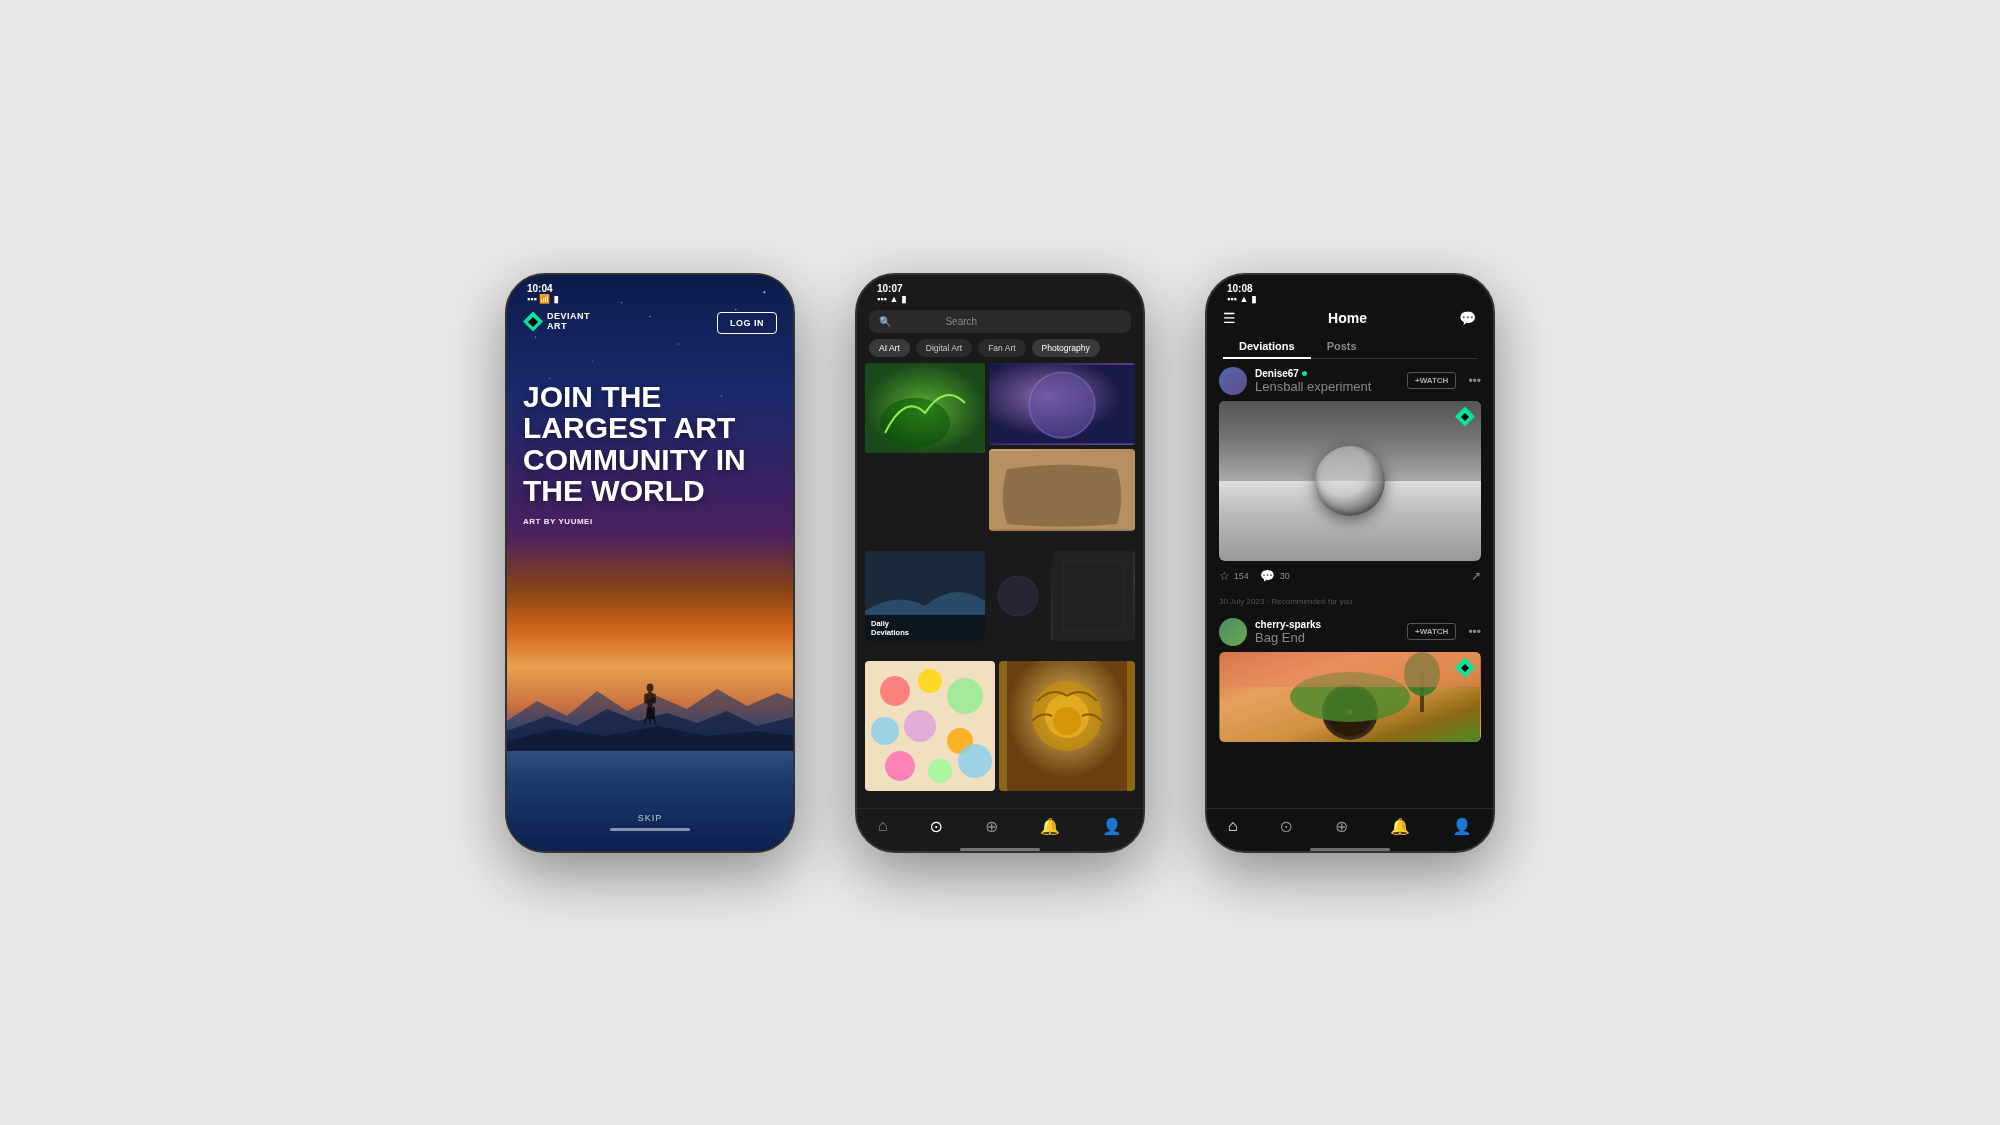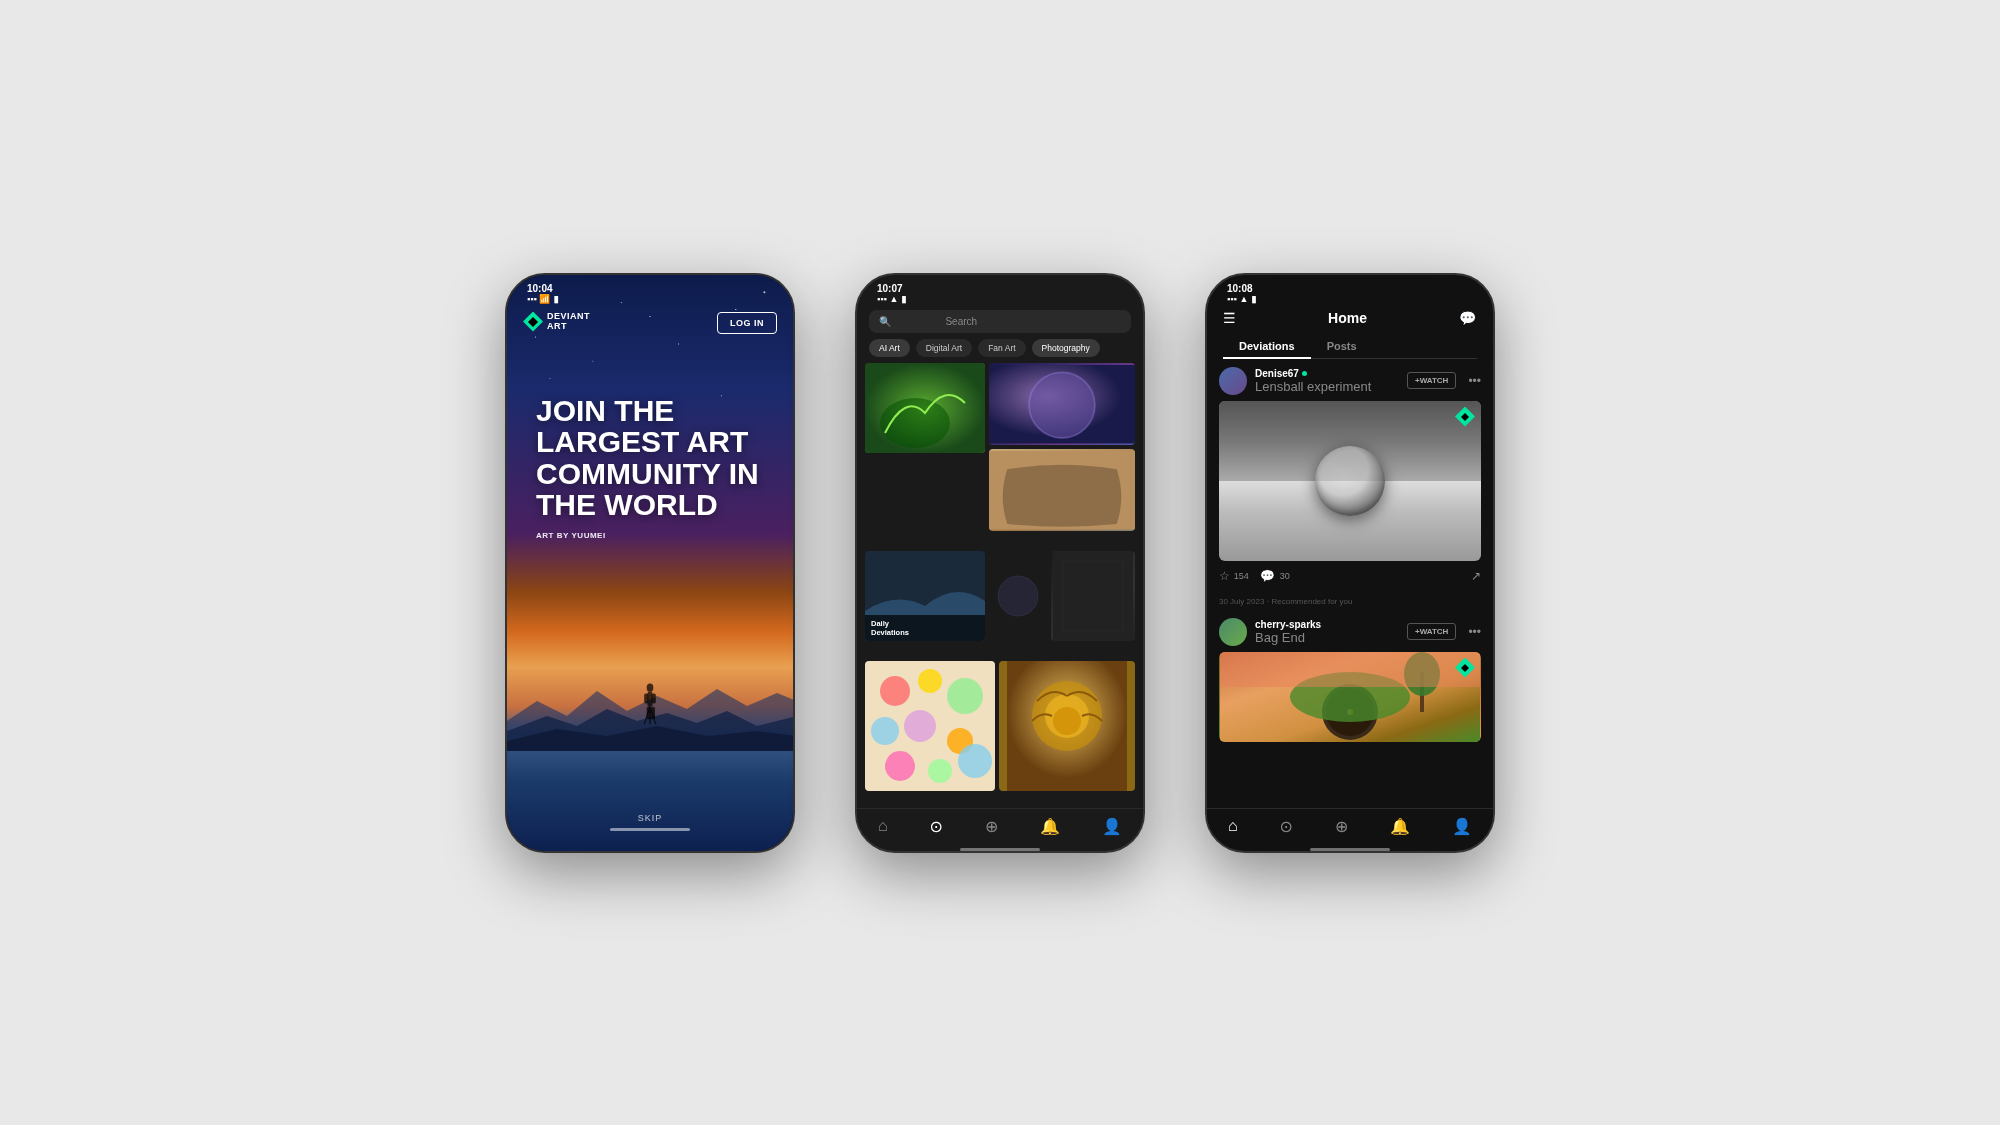--- a/index.html
+++ b/index.html
@@ -122,25 +122,24 @@
       color: #fff;
       font-size: 9px;
       font-weight: 700;
       padding: 5px 12px;
       border-radius: 4px;
       letter-spacing: 0.5px;
       cursor: pointer;
     }
     .p1-main-text {
       position: absolute;
-      top: 120px;
+      top: 106px;
       left: 16px;
       right: 16px;
       z-index: 10;
-      margin-left: 13px;
     }
     .p1-headline {
       color: #fff;
       font-size: 30px;
       font-weight: 900;
       line-height: 1.05;
       text-transform: uppercase;
       text-shadow: 0 2px 8px rgba(0,0,0,0.5);
     }
     .p1-credit {

